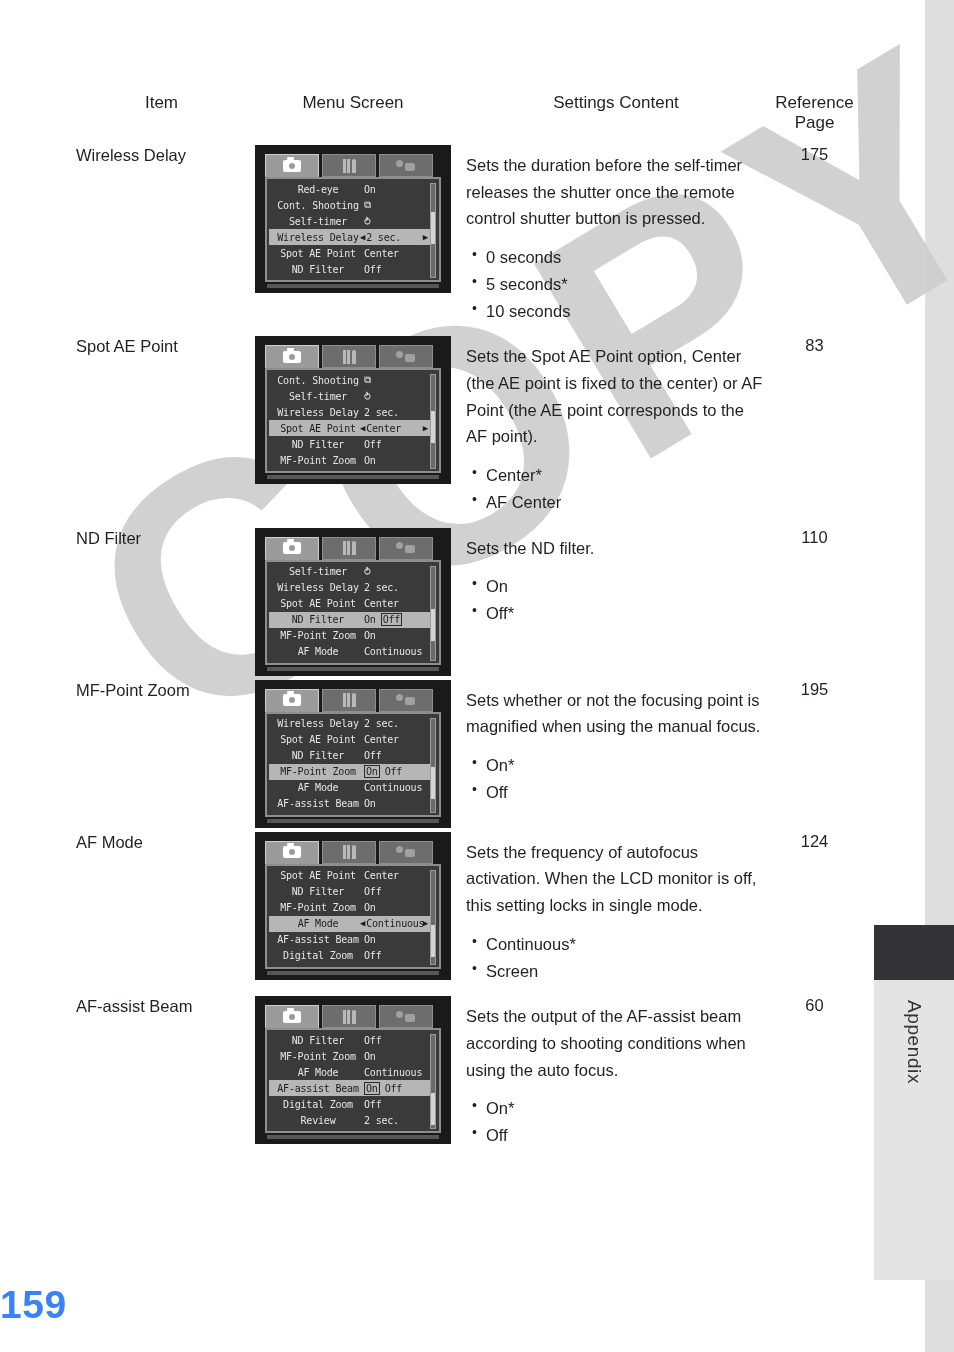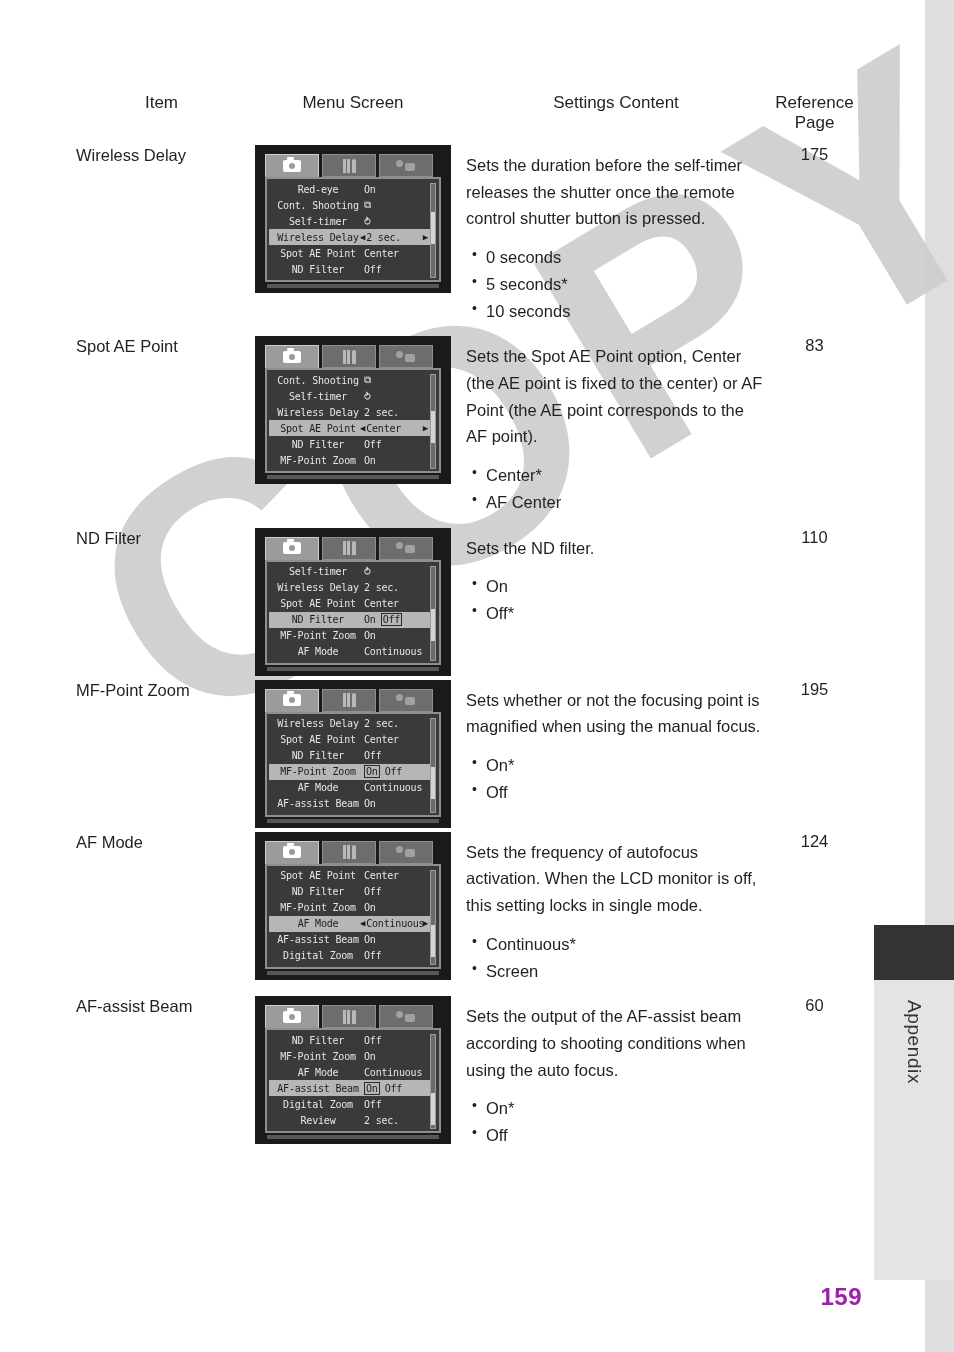--- a/index.html
+++ b/index.html
@@ -85,24 +85,23 @@
     line-height: 1;
     opacity: 0.95;
   }
 
   
   #page-number {
     position: absolute;
     left: 0;
     top: 1283px;
     width: 862px;
-    text-align: right;
-    font-size: 24px;
+    font-size: 39px;
     font-weight: bold;
-    color: #a21caf;
+    color: #3b82f6;
     letter-spacing: 0.5px;
     z-index: 8;
   }
 
   
   #spec-table {
     position: absolute;
     left: 76px;
     top: 93px;
     width: 780px;

